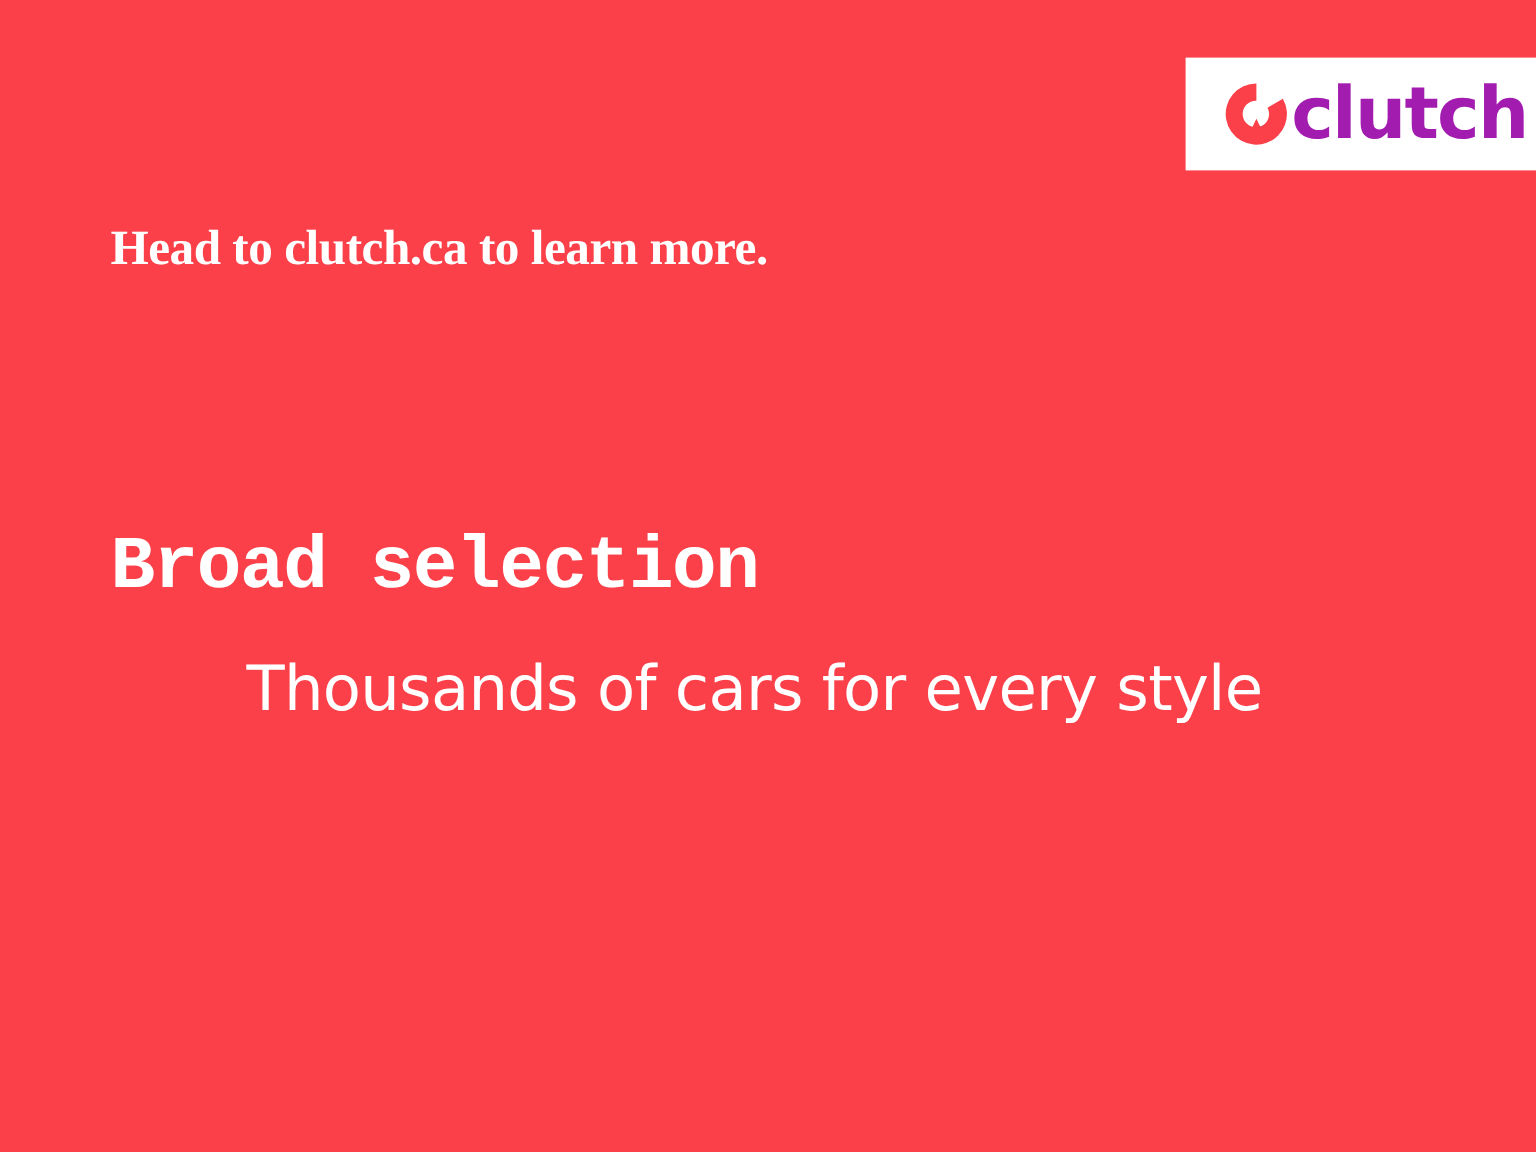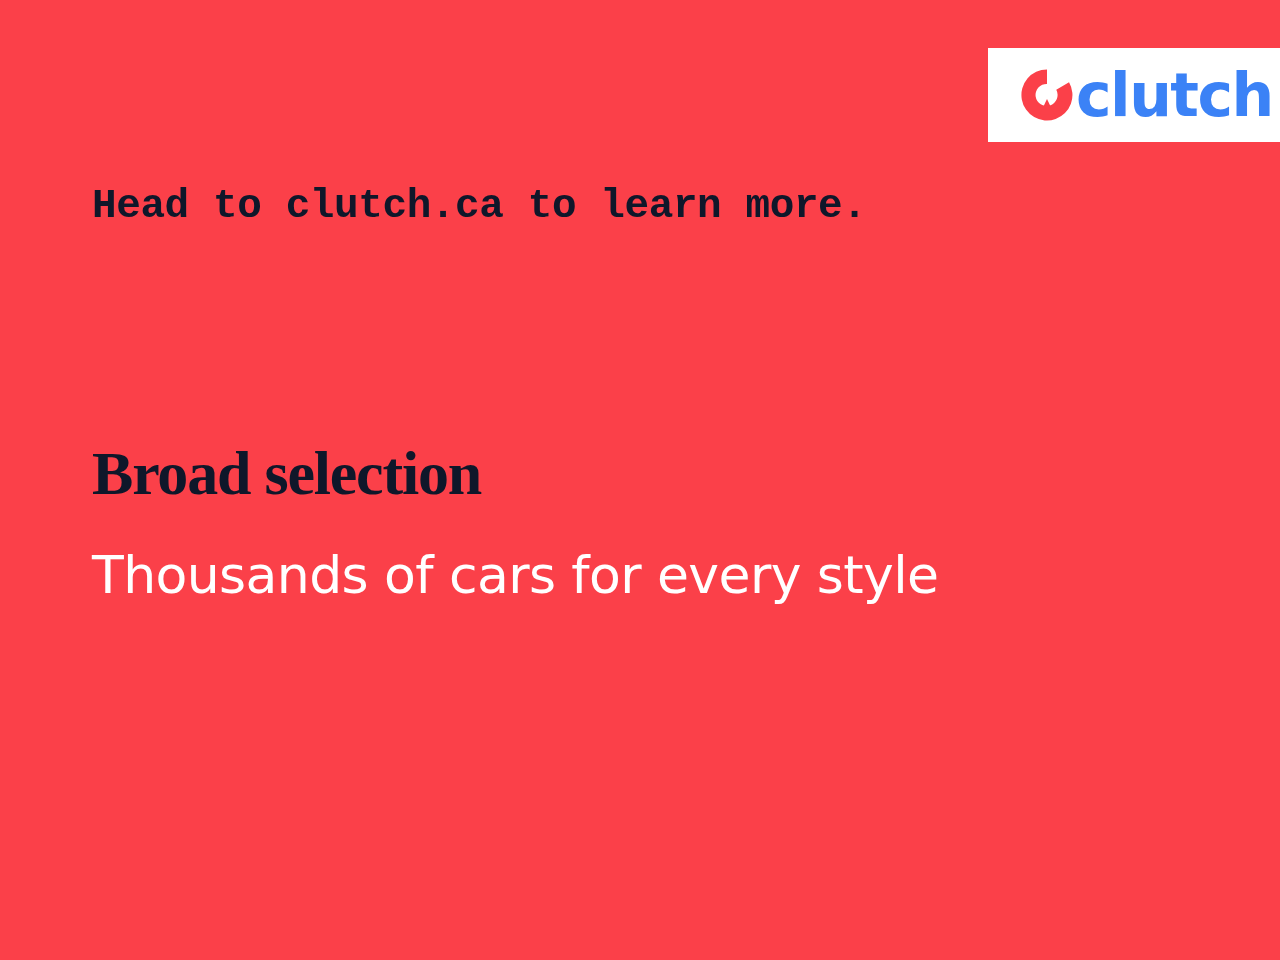--- a/index.html
+++ b/index.html
@@ -51,50 +51,50 @@
     width: 58px;
     margin-right: 2px;
   }
 
   #logo-wordmark {
     font-family: "DejaVu Sans", sans-serif;
     font-weight: bold;
     font-size: 60px;
     line-height: 58px;
     letter-spacing: -1.5px;
-    color: #3b82f6;
+    color: #a21caf;
     display: block;
     margin-left: -2px;
   }
 
   
   #eyebrow {
     position: absolute;
     left: 92px;
     top: 180px;
-    font-family: Liberation Mono, monospace;
+    font-family: Liberation Serif, serif;
     font-weight: bold;
     font-size: 41px;
     line-height: 52px;
     letter-spacing: -0.4px;
-    color: #0f172a;
+    color: #ffffff;
     white-space: nowrap;
   }
 
   
   #headline {
     position: absolute;
     left: 92px;
     top: 437px;
-    font-family: Liberation Serif, serif;
+    font-family: Liberation Mono, monospace;
     font-weight: bold;
     font-size: 62px;
     line-height: 72px;
     letter-spacing: -1.2px;
-    color: #0f172a;
+    color: #ffffff;
     white-space: nowrap;
     margin: 0;
   }
 
   
   #subcopy {
     position: absolute;
     left: 92px;
     top: 543px;
     width: 960px;
@@ -102,20 +102,21 @@
     font-weight: normal;
     font-size: 52px;
     line-height: 65px;
     letter-spacing: -0.6px;
     color: #ffffff;
     margin: 0;
   }
   #subcopy .line {
     display: block;
     white-space: nowrap;
+    text-align: right;
   }
 </style>
 </head>
 <body>
 
 <div id="slide">
 
   <div id="logo-badge">
     <div id="logo-lockup">
 

